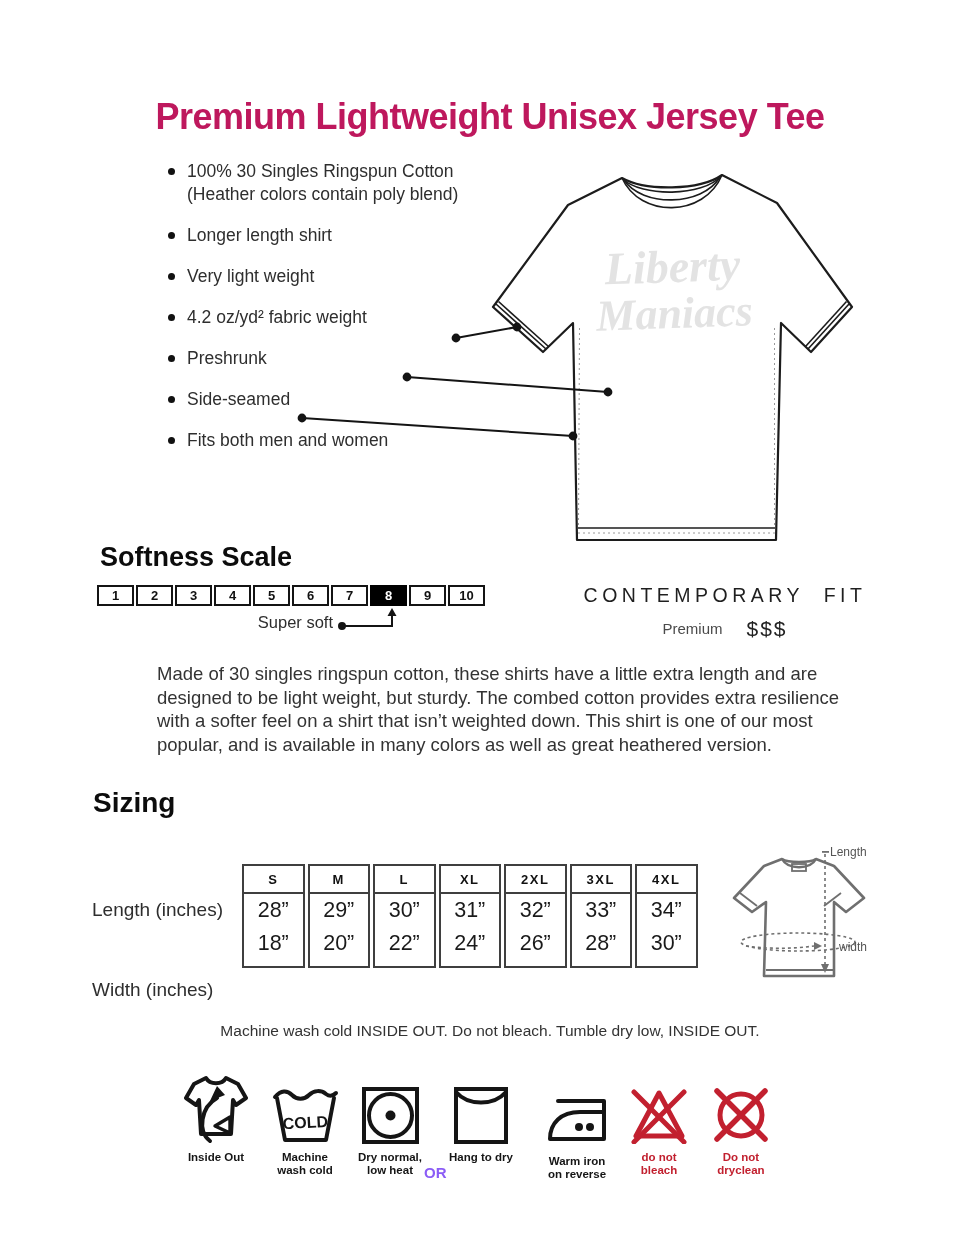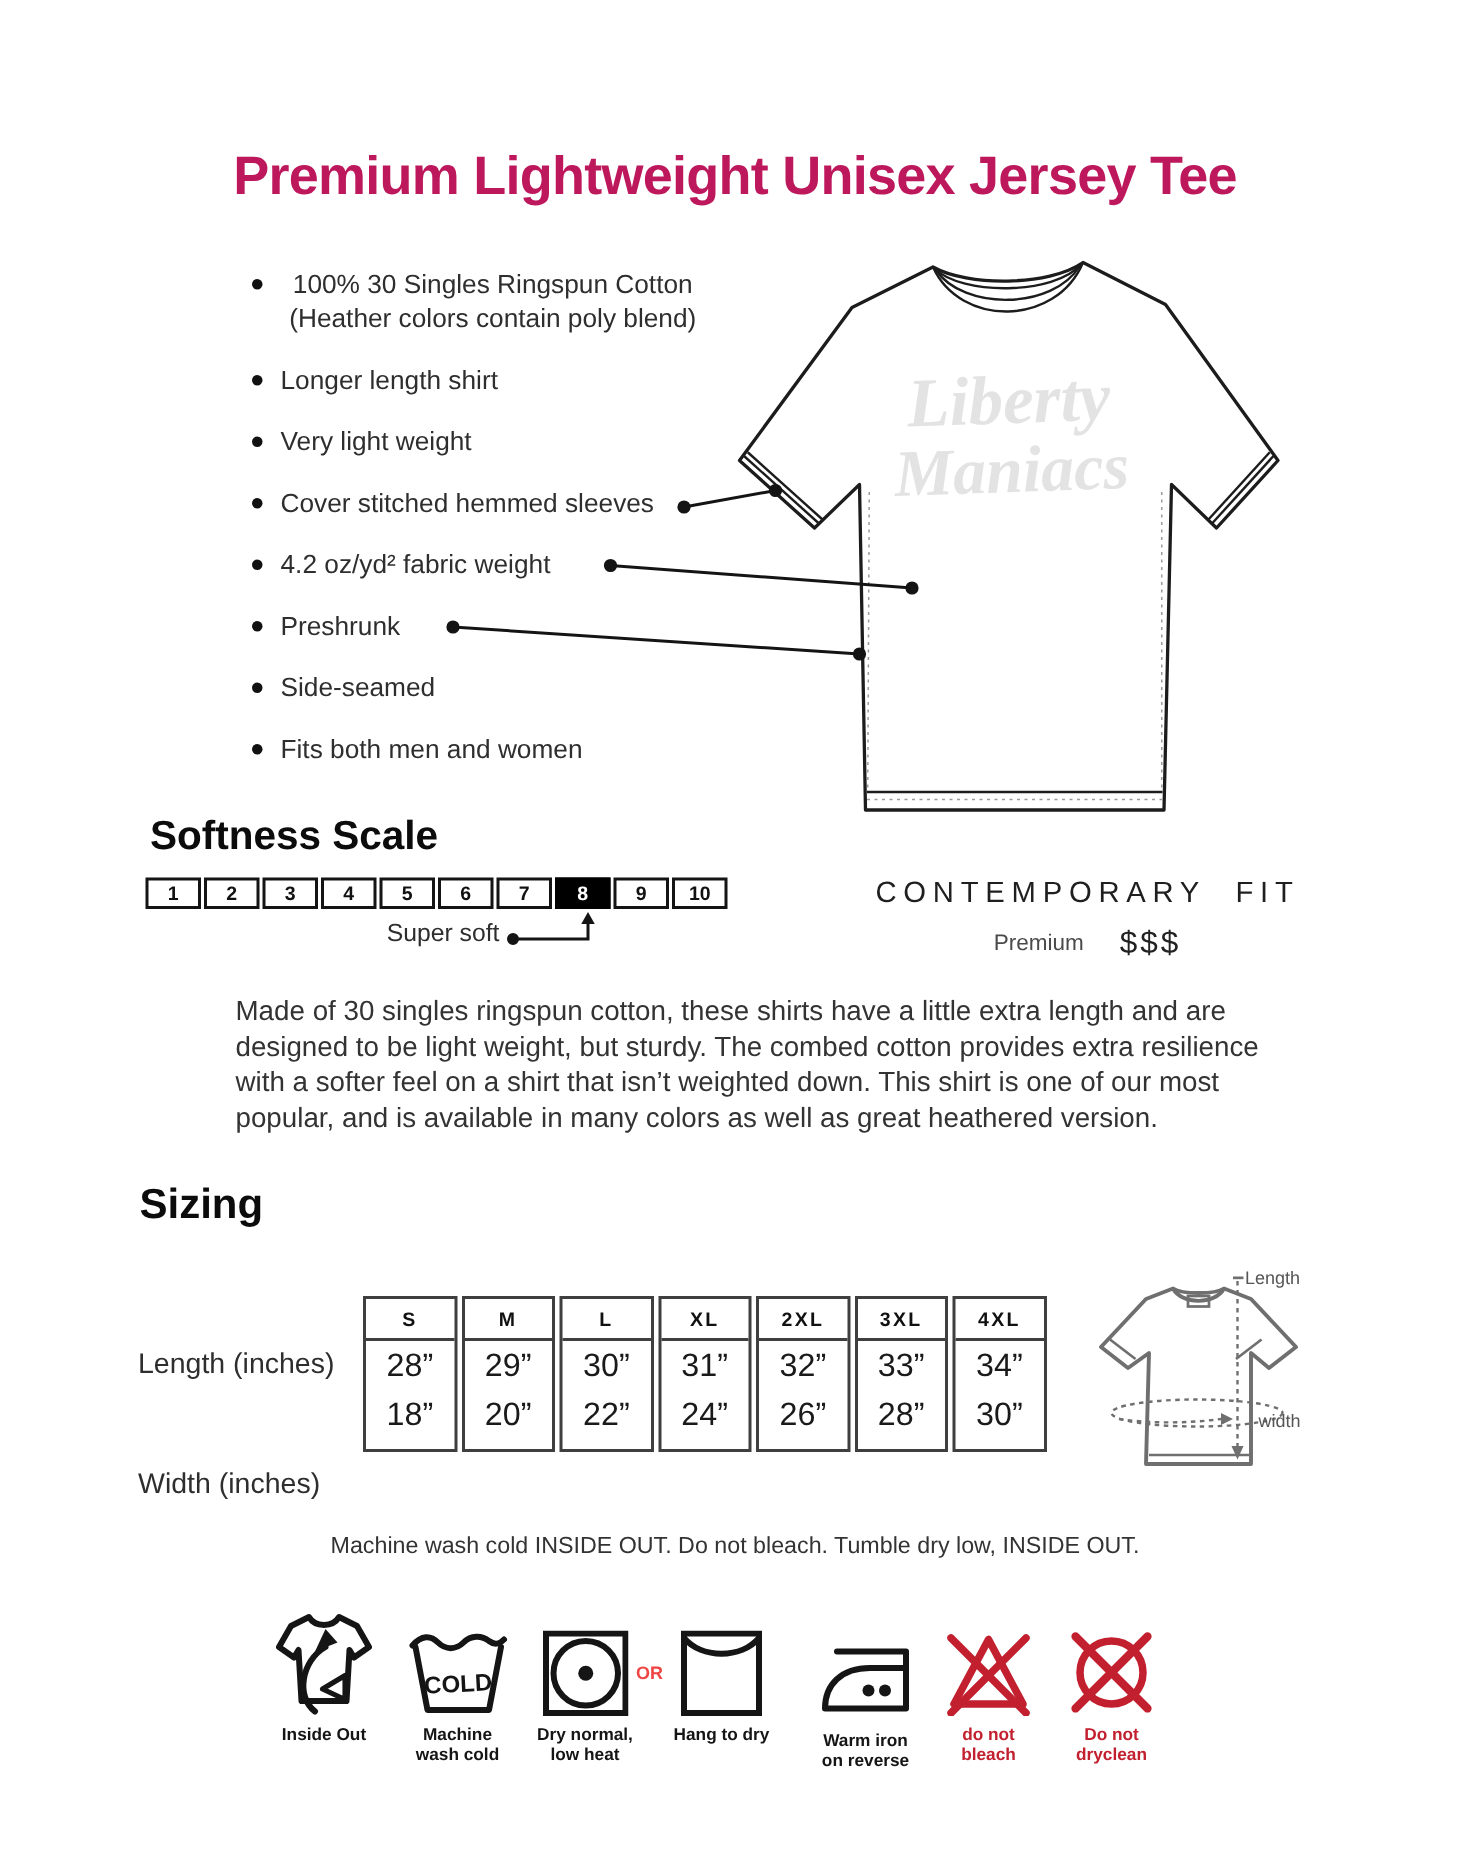--- a/index.html
+++ b/index.html
@@ -5,21 +5,21 @@
   html,body{margin:0;padding:0;background:#fff;}
   .page{position:relative;width:980px;height:1250px;background:#fff;overflow:hidden;
         font-family:"Liberation Sans",sans-serif;color:#1c1c1c;}
   .abs{position:absolute;}
 
   
   .title{top:72px;left:0;width:980px;text-align:center;font-size:36px;font-weight:800;
          letter-spacing:-0.5px;color:#be185d;}
 
   
-  .features{top:178px;left:168px;width:302px;list-style:none;margin:0;padding:0;text-align:center;}
+  .features{top:160px;left:168px;width:302px;list-style:none;margin:0;padding:0;}
   .features li{display:flex;gap:12px;margin-bottom:18px;font-size:17.5px;line-height:23px;
                font-weight:300;color:#2e2e2e;}
   .features .dot{flex:0 0 auto;width:7px;height:7px;border-radius:50%;background:#111;margin-top:8px;}
 
   
   .shirt-art{left:290px;top:160px;}
 
   
   .softness-h{left:100px;top:542px;font-size:27px;font-weight:800;color:#0c0c0c;}
   .scale{left:97px;top:585px;display:flex;}
@@ -52,45 +52,41 @@
   .sc-v{height:33px;line-height:33px;text-align:center;font-size:21.5px;font-weight:300;color:#1a1a1a;}
   .sc-v:first-of-type{margin-top:2px;}
   .size-diagram{left:722px;top:836px;}
 
   
   .care-text{top:1022px;left:0;width:980px;text-align:center;font-size:15.5px;font-weight:300;color:#333;}
   .care{position:absolute;top:1074px;}
   .ci{height:70px;display:flex;align-items:flex-end;justify-content:center;}
   .cl{margin-top:7px;text-align:center;font-size:11.5px;font-weight:700;line-height:12.5px;color:#151515;}
   .cl.red{color:#c2202f;}
-  .or{left:424px;top:1108px;font-size:12px;font-weight:700;color:#ef4444;}
+  .or{left:424px;top:1164px;font-size:15px;font-weight:700;color:#8b5cf6;}
 </style>
 </head>
 <body>
 
 <div class="page">
 
   <h1 class="abs title">Premium Lightweight Unisex Jersey Tee</h1>
 
   <ul class="abs features">
     <li>
         <span class="dot"></span>
         <span>100% 30 Singles Ringspun Cotton (Heather colors contain poly blend)</span>
       </li>
     <li>
         <span class="dot"></span>
         <span>Longer length shirt</span>
       </li>
     <li>
         <span class="dot"></span>
         <span>Very light weight</span>
-      </li>
-    <li>
-        <span class="dot"></span>
-        <span>Cover stitched hemmed sleeves</span>
       </li>
     <li>
         <span class="dot"></span>
         <span>4.2 oz/yd² fabric weight</span>
       </li>
     <li>
         <span class="dot"></span>
         <span>Preshrunk</span>
       </li>
     <li>

